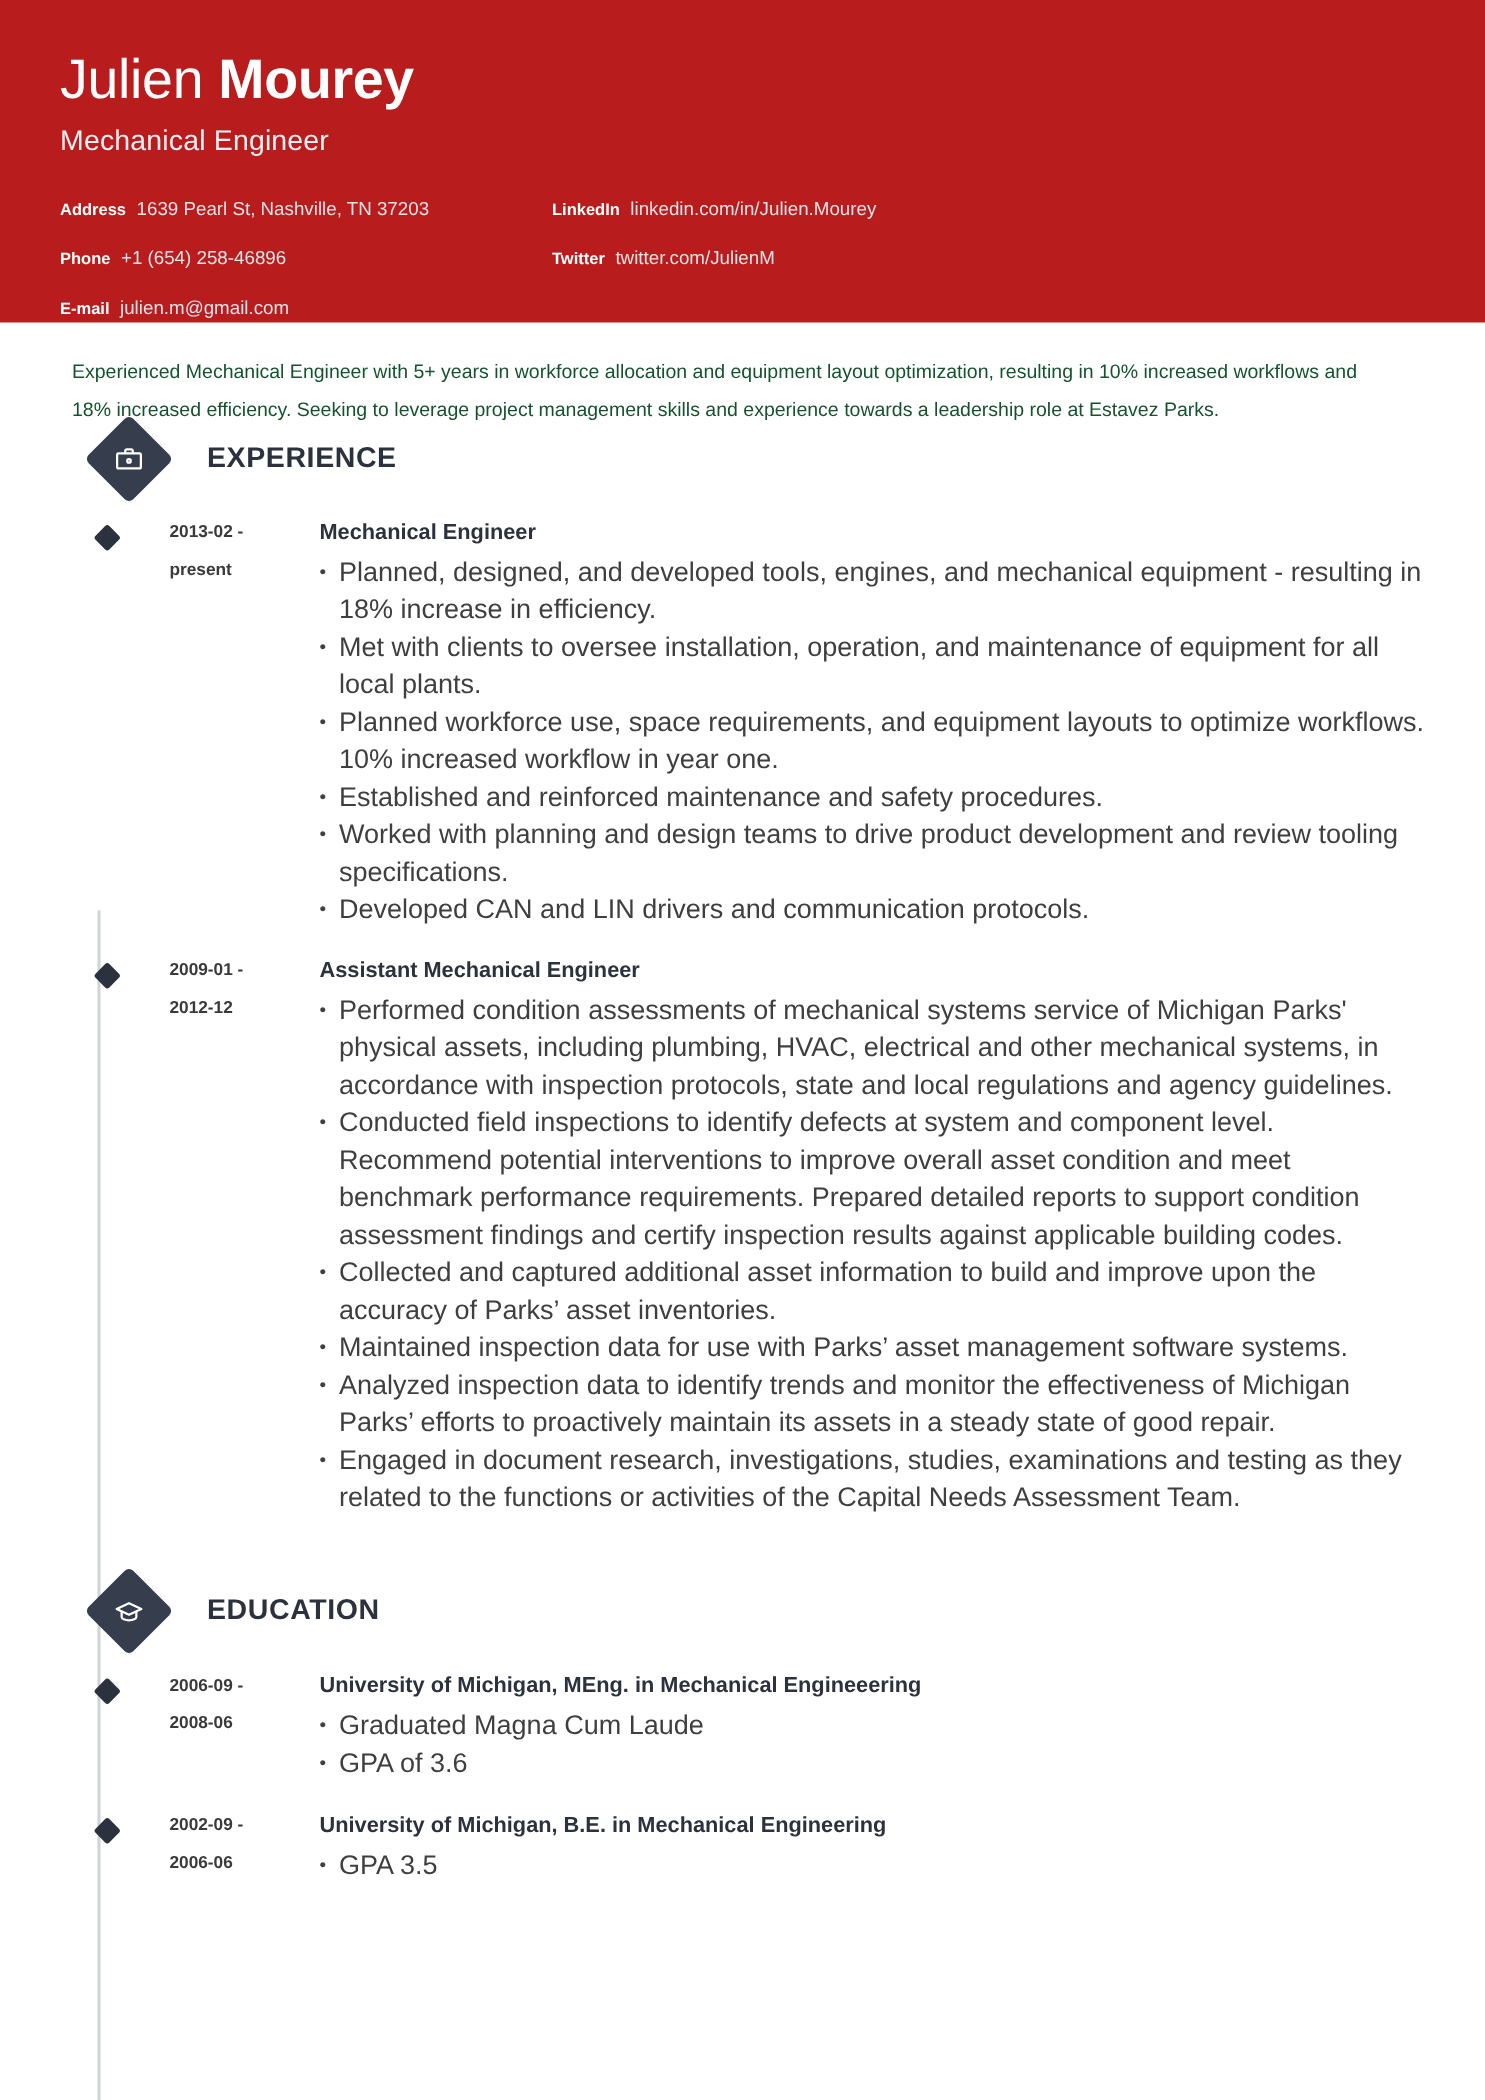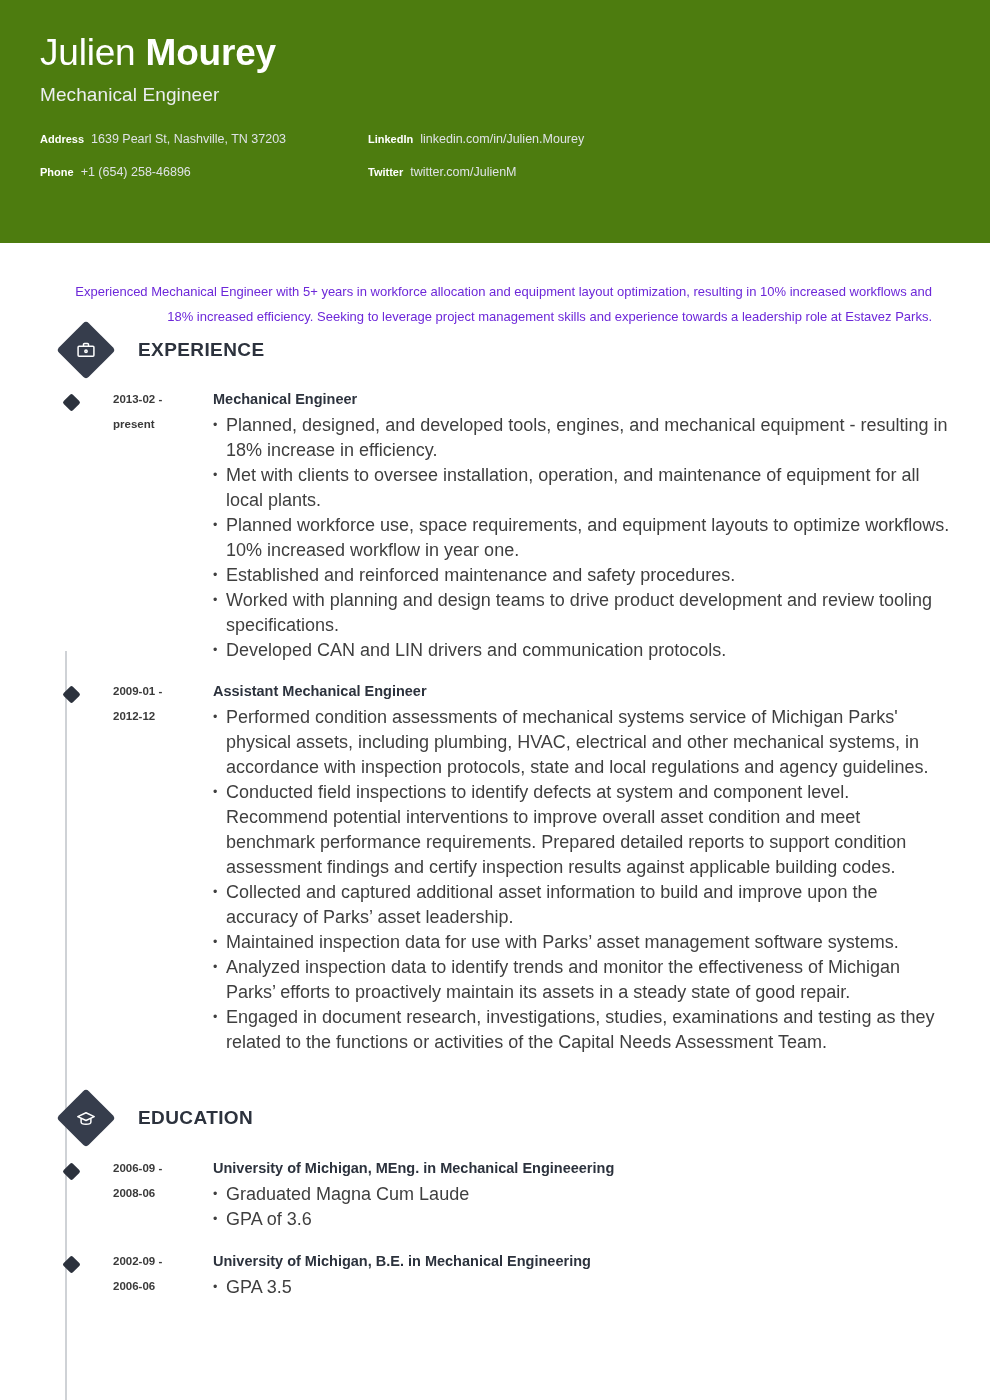--- a/index.html
+++ b/index.html
@@ -8,22 +8,22 @@
     width: 990px;
     height: 1400px;
     background: #ffffff;
     font-family: "Liberation Sans", sans-serif;
     color: #3c3c3c;
     overflow: hidden;
   }
 
   
   .header {
-    background: #4d7c0f;
-    height: 243px;
+    background: #b91c1c;
+    height: 215px;
     padding: 34px 40px 0 40px;
     position: relative;
   }
   .name {
     font-size: 37px;
     line-height: 1.05;
     color: #ffffff;
     letter-spacing: -0.2px;
     white-space: nowrap;
   }
@@ -61,27 +61,26 @@
     font-weight: 400;
     color: #dfe2e7;
     margin-left: 7px;
     white-space: nowrap;
   }
 
   
   .body-wrap { padding: 0 40px 0 40px; position: relative; }
 
   .summary {
-    margin-top: 36px;
+    margin-top: 20px;
     padding: 0 8px 0 8px;
     font-size: 13px;
     line-height: 25px;
-    color: #6d28d9;
+    color: #14532d;
     max-width: 900px;
-    text-align: right;
   }
 
   
   .timeline {
     position: absolute;
     left: 65px;
     top: 372px;
     width: 2px;
     height: 940px;
     background: #cfd2d6;
@@ -207,20 +206,26 @@
       </div>
     </div>
     <div class="contact-row">
       <div class="contact-col c1">
         <span class="c-label">Phone</span>
         <span class="c-value">+1 (654) 258-46896</span>
       </div>
       <div class="contact-col">
         <span class="c-label">Twitter</span>
         <span class="c-value">twitter.com/JulienM</span>
+      </div>
+    </div>
+    <div class="contact-row">
+      <div class="contact-col c1">
+        <span class="c-label">E-mail</span>
+        <span class="c-value">julien.m@gmail.com</span>
       </div>
     </div>
   </div>
 </div>
 
 <div class="body-wrap">
 
   <div class="timeline"></div>
 
   <div class="summary">Experienced Mechanical Engineer with 5+ years in workforce allocation and equipment layout optimization, resulting in 10% increased workflows and 18% increased efficiency. Seeking to leverage project management skills and experience towards a leadership role at Estavez Parks.</div>
@@ -260,21 +265,21 @@
       <div class="entry-dot"></div>
       <div class="entry-date">
         <div>2009-01 -</div>
         <div>2012-12</div>
       </div>
       <div class="entry-main">
         <div class="entry-title">Assistant Mechanical Engineer</div>
         <ul class="bullets">
           <li>Performed condition assessments of mechanical systems service of Michigan Parks' physical assets, including plumbing, HVAC, electrical and other mechanical systems, in accordance with inspection protocols, state and local regulations and agency guidelines.</li>
           <li>Conducted field inspections to identify defects at system and component level. Recommend potential interventions to improve overall asset condition and meet benchmark performance requirements. Prepared detailed reports to support condition assessment findings and certify inspection results against applicable building codes.</li>
-          <li>Collected and captured additional asset information to build and improve upon the accuracy of Parks’ asset leadership.</li>
+          <li>Collected and captured additional asset information to build and improve upon the accuracy of Parks’ asset inventories.</li>
           <li>Maintained inspection data for use with Parks’ asset management software systems.</li>
           <li>Analyzed inspection data to identify trends and monitor the effectiveness of Michigan Parks’ efforts to proactively maintain its assets in a steady state of good repair.</li>
           <li>Engaged in document research, investigations, studies, examinations and testing as they related to the functions or activities of the Capital Needs Assessment Team.</li>
         </ul>
       </div>
     </div>
   </div>
 
   <div class="section edu-section">
     <div class="section-head">

